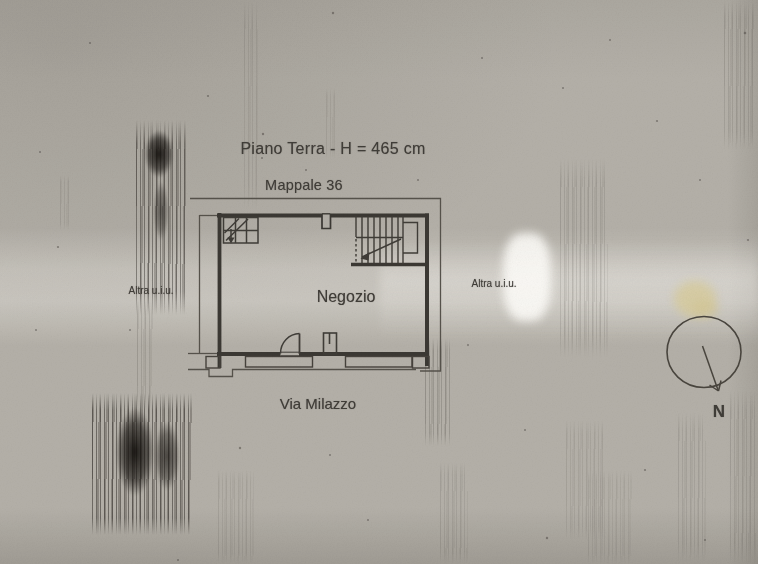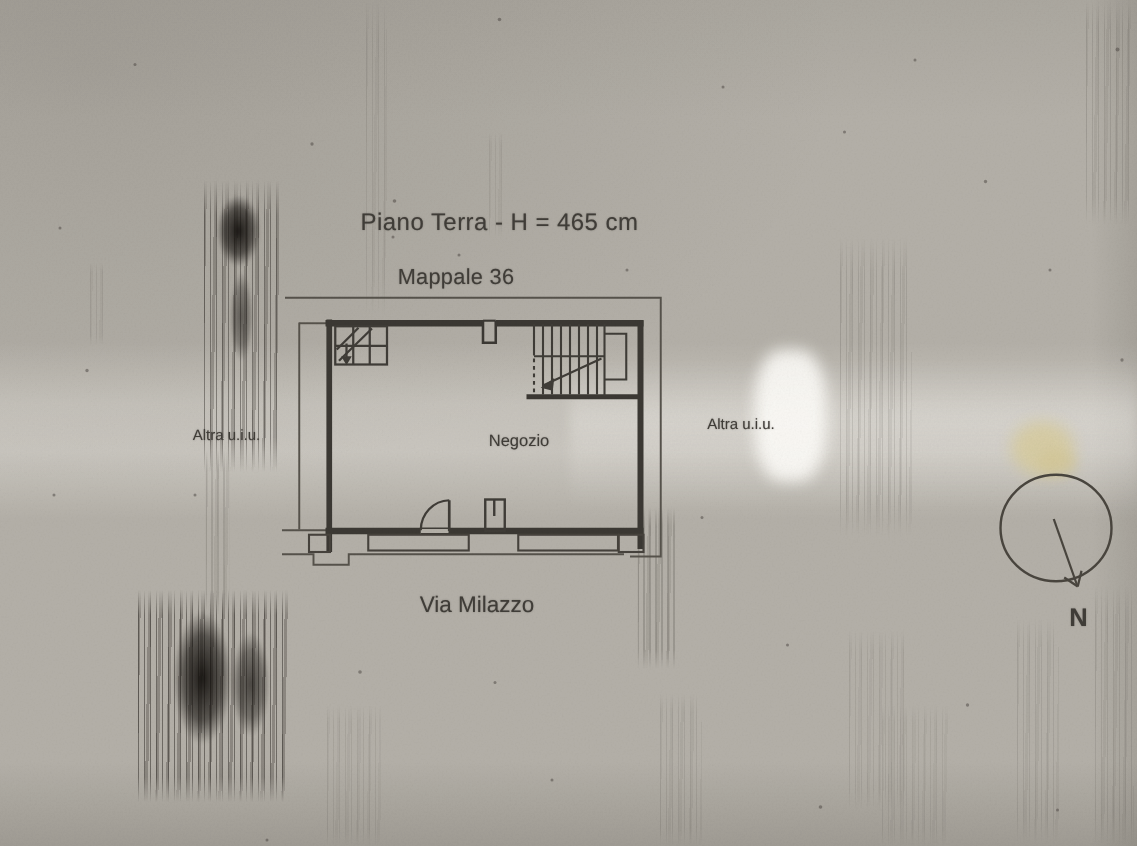--- a/index.html
+++ b/index.html
@@ -43,21 +43,21 @@
     background:radial-gradient(closest-side, rgba(16,13,10,.92), rgba(16,13,10,.55) 55%, rgba(16,13,10,0) 85%);}
   
   svg.plan{left:0;top:0;filter:blur(.3px);}
   svg.grain{left:0;top:0;mix-blend-mode:multiply;opacity:.55;}
   
   .lbl{position:absolute;transform:translateX(-50%);white-space:nowrap;
     color:#403d38;text-shadow:0 0 1px rgba(64,61,56,.55);}
   .lbl-title{font-size:16px;letter-spacing:.3px;}
   .lbl-mappale{font-size:14.5px;letter-spacing:.2px;}
   .lbl-unit{font-size:10px;}
-  .lbl-room{font-size:11px;text-align:center;}
+  .lbl-room{font-size:16px;text-align:center;}
   .lbl-street{font-size:15px;}
   .lbl-north{font-size:17px;font-weight:bold;}
 </style>
 </head>
 <body>
 
 <div class="abs" style="left:0;top:0;width:758px;height:564px;">
 
   <div class="abs shade-topleft"></div>
   <div class="abs light-band"></div>

